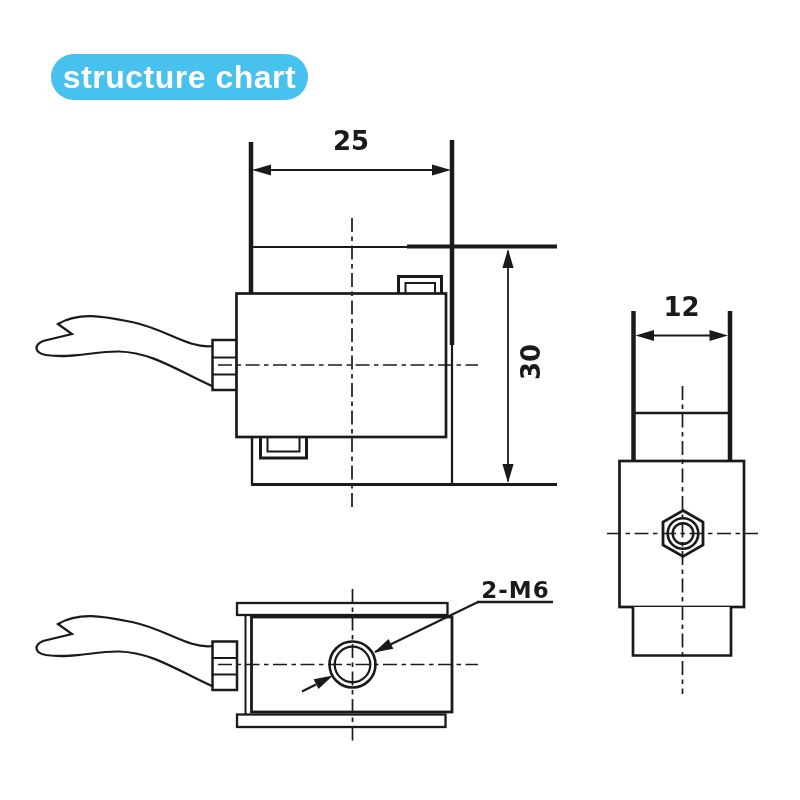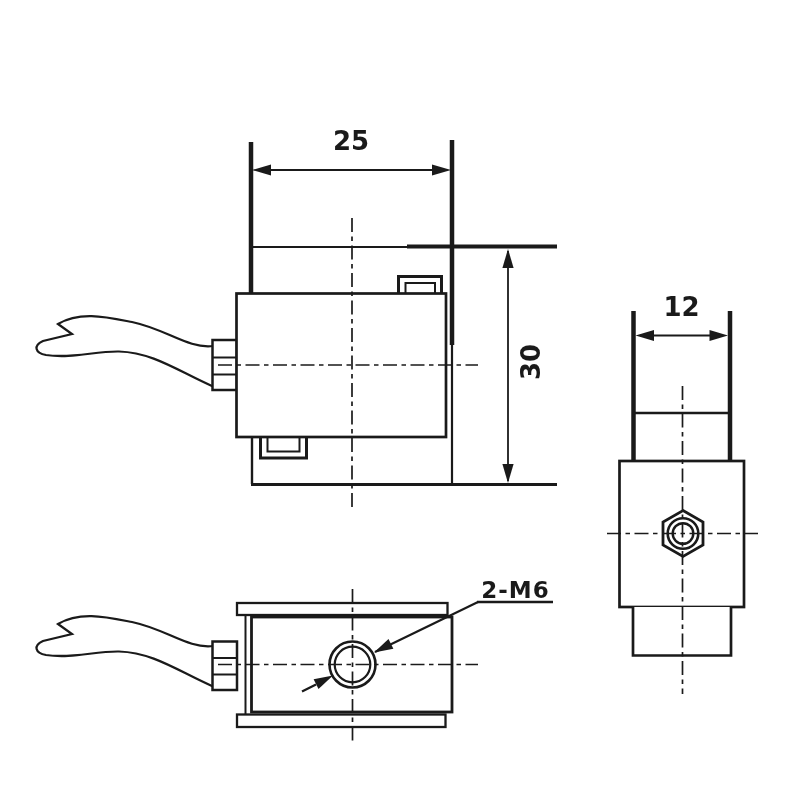--- a/index.html
+++ b/index.html
@@ -17,20 +17,23 @@
   .ar{fill:var(--line,#1a1a1a);stroke:none;}
   .cl{fill:none;stroke:var(--line,#1a1a1a);stroke-width:1.7;stroke-dasharray:14 4.5 4.5 4.5;}
   .dimtxt{font-size:26px;font-weight:600;}
   .calltxt{font-size:23px;font-weight:600;letter-spacing:1px;}
 </style>
 </head>
 <body>
 
 <div class="stage">
 
+  <div class="badge">
+    <span>structure chart</span>
+  </div>
 
   <svg class="draw" width="800" height="800" viewBox="0 0 800 800">
 
     <g>
 
       <path class="fw" stroke-width="2.2" stroke-linejoin="round" d="M213,346 C188,349 166,329 132,322 C106,317 80,311 58,324 L72,334 L43,341 C33,345.5 35,353 46,355 C72,359 95,351 119,351.5 C153,352.5 178,371 213,386.5"></path>
 
       <g>
         <rect class="fw" x="212.5" y="340" width="24.5" height="50" stroke-width="2.5"></rect>
         <line class="ln" x1="212.5" y1="357.5" x2="237" y2="357.5" stroke-width="2"></line>

